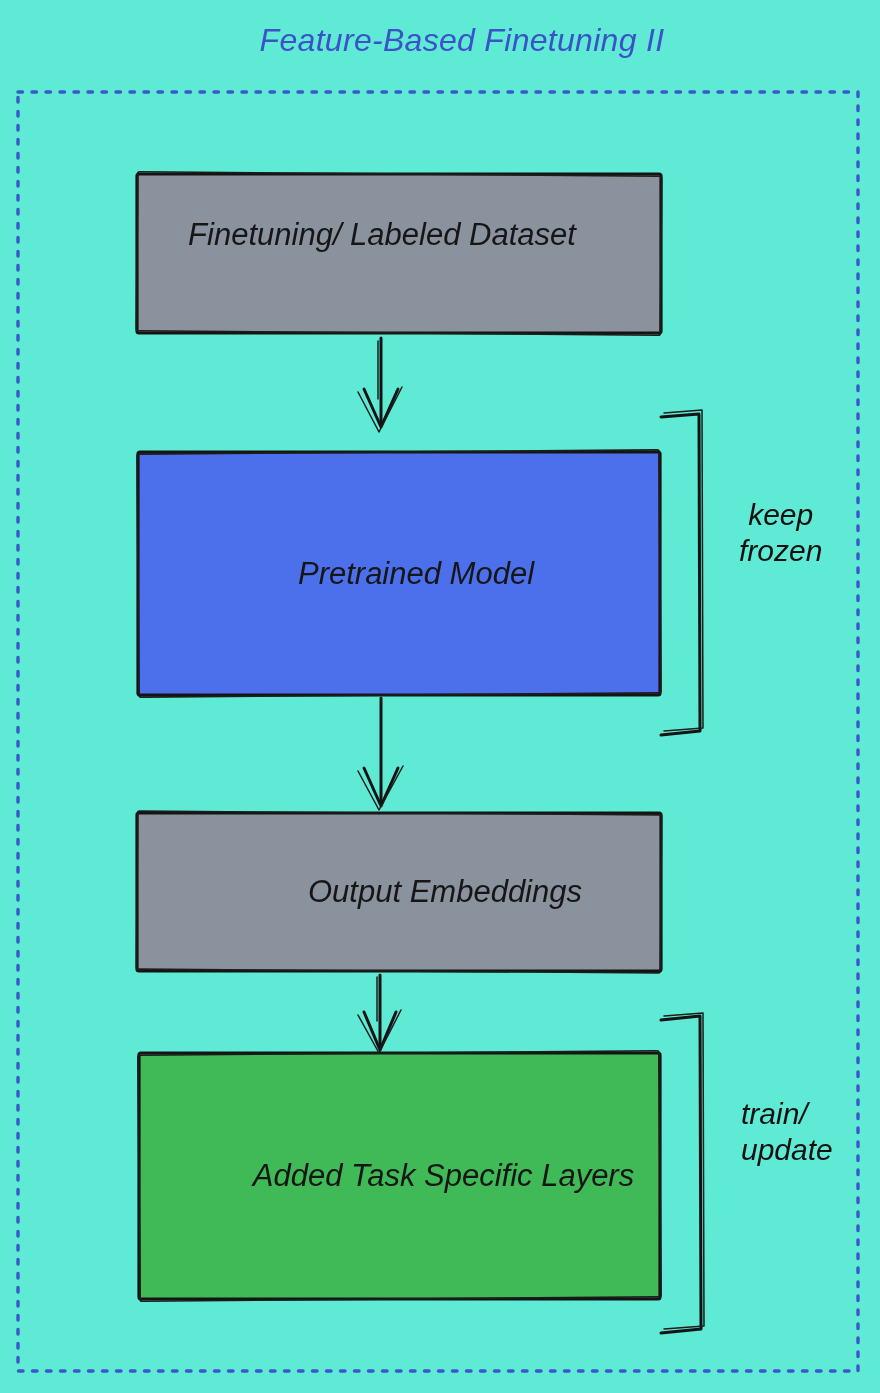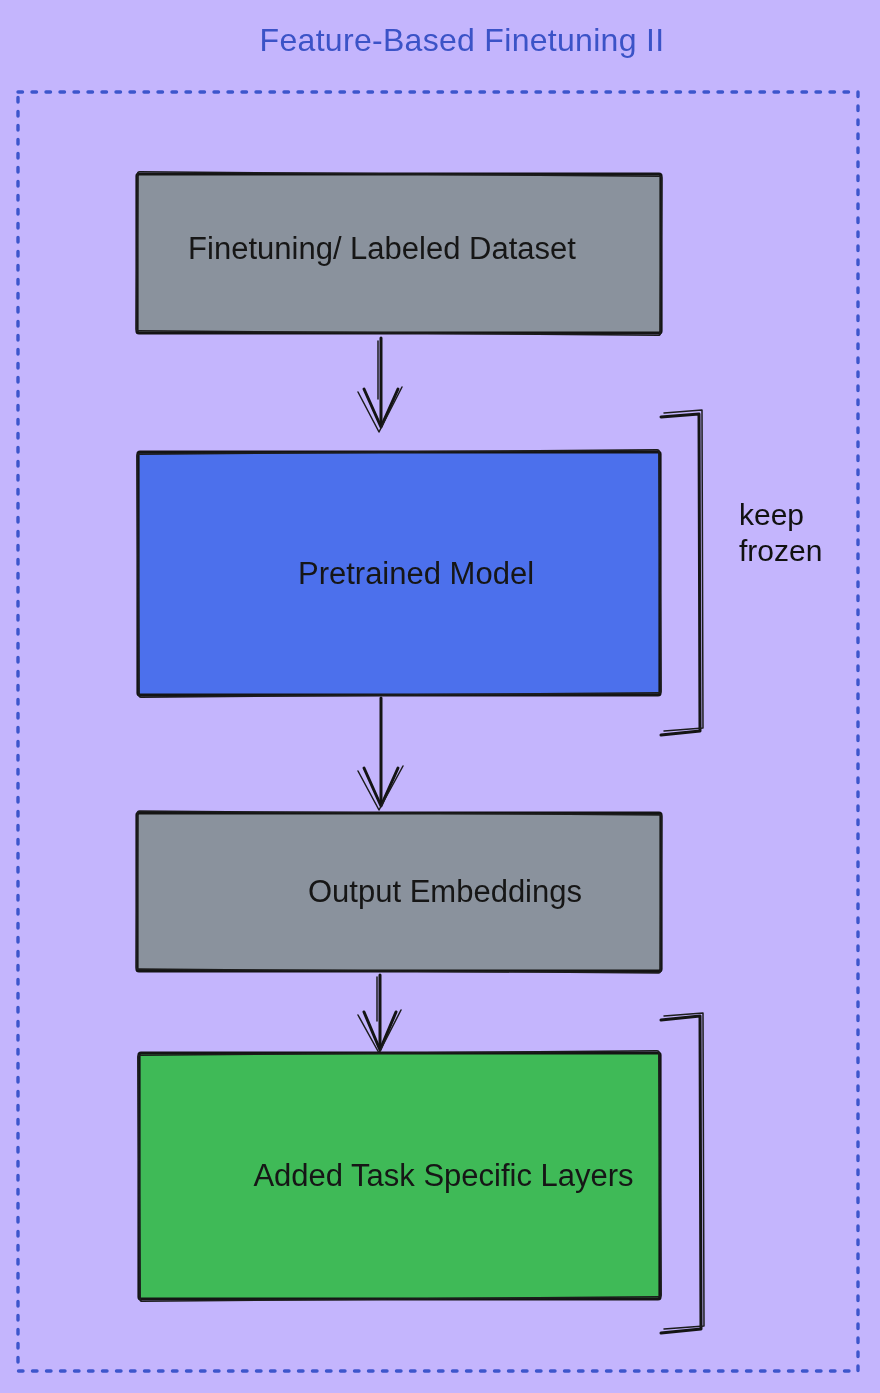--- a/index.html
+++ b/index.html
@@ -1,46 +1,46 @@
 <!DOCTYPE html>
 <html><head>
 <meta charset="utf-8">
 <style>
   html,body{margin:0;padding:0;background:#ffffff;}
   .stage{
-    position:relative;width:880px;height:1393px;background:#c4b5fd;
-    font-family:"Liberation Sans",sans-serif;overflow:hidden;
+    position:relative;width:880px;height:1393px;background:#5eead4;
+    font-family:"Liberation Sans",sans-serif;overflow:hidden;font-style:italic;
   }
   .stage svg{position:absolute;left:0;top:0;width:880px;height:1393px;}
 
   
   .ink{stroke:#141414;fill:none;stroke-width:3;stroke-linecap:round;stroke-linejoin:round;}
   .ink2{stroke:#1c1c1c;fill:none;stroke-width:1.5;stroke-linecap:round;stroke-linejoin:round;}
   .node-rect{stroke:#141414;stroke-width:3.2;}
   .node-rect-sketch{fill:none;stroke:#1c1c1c;stroke-width:1.7;}
 
   .title{
     position:absolute;top:22px;left:0;width:100%;box-sizing:border-box;
     padding-left:44px;text-align:center;
     font-size:32px;color:#3B53C7;letter-spacing:.3px;
   }
   .node-label{
     position:absolute;display:flex;align-items:center;justify-content:center;
     font-size:31px;color:#161616;text-align:center;box-sizing:border-box;
   }
-  #lbl-dataset{left:137px;top:188px;width:524px;height:159px;padding-bottom:38px;padding-right:34px;}
+  #lbl-dataset{left:137px;top:174px;width:524px;height:159px;padding-bottom:38px;padding-right:34px;}
   #lbl-pretrained{left:138px;top:452px;width:556px;height:243px;}
   #lbl-embeddings{left:137px;top:813px;width:616px;height:158px;}
   #lbl-task{left:139px;top:1053px;width:609px;height:246px;}
 
   .side-label{
     position:absolute;font-size:30px;line-height:36px;color:#111111;
     white-space:pre-line;
   }
-  #ann-frozen{left:739px;top:497px;}
+  #ann-frozen{left:739px;top:497px;text-align:center;}
   #ann-train{left:741px;top:1096px;}
 </style>
 </head>
 <body>
 
 <div class="stage">
 
   <svg viewBox="0 0 880 1393">
 
     <rect x="18" y="92" width="840" height="1279" fill="none" stroke-width="3.4" stroke-dasharray="4.5 9.5" stroke-linecap="round" stroke="#3D56CC"></rect>
@@ -102,14 +102,16 @@
 
   <div class="node-label" id="lbl-pretrained">Pretrained Model</div>
 
   <div class="node-label" id="lbl-embeddings">Output Embeddings</div>
 
   <div class="node-label" id="lbl-task">Added Task Specific Layers</div>
 
   <div class="side-label" id="ann-frozen">keep
 frozen</div>
 
+  <div class="side-label" id="ann-train">train/
+update</div>
 
 </div>
 
 </body></html>

